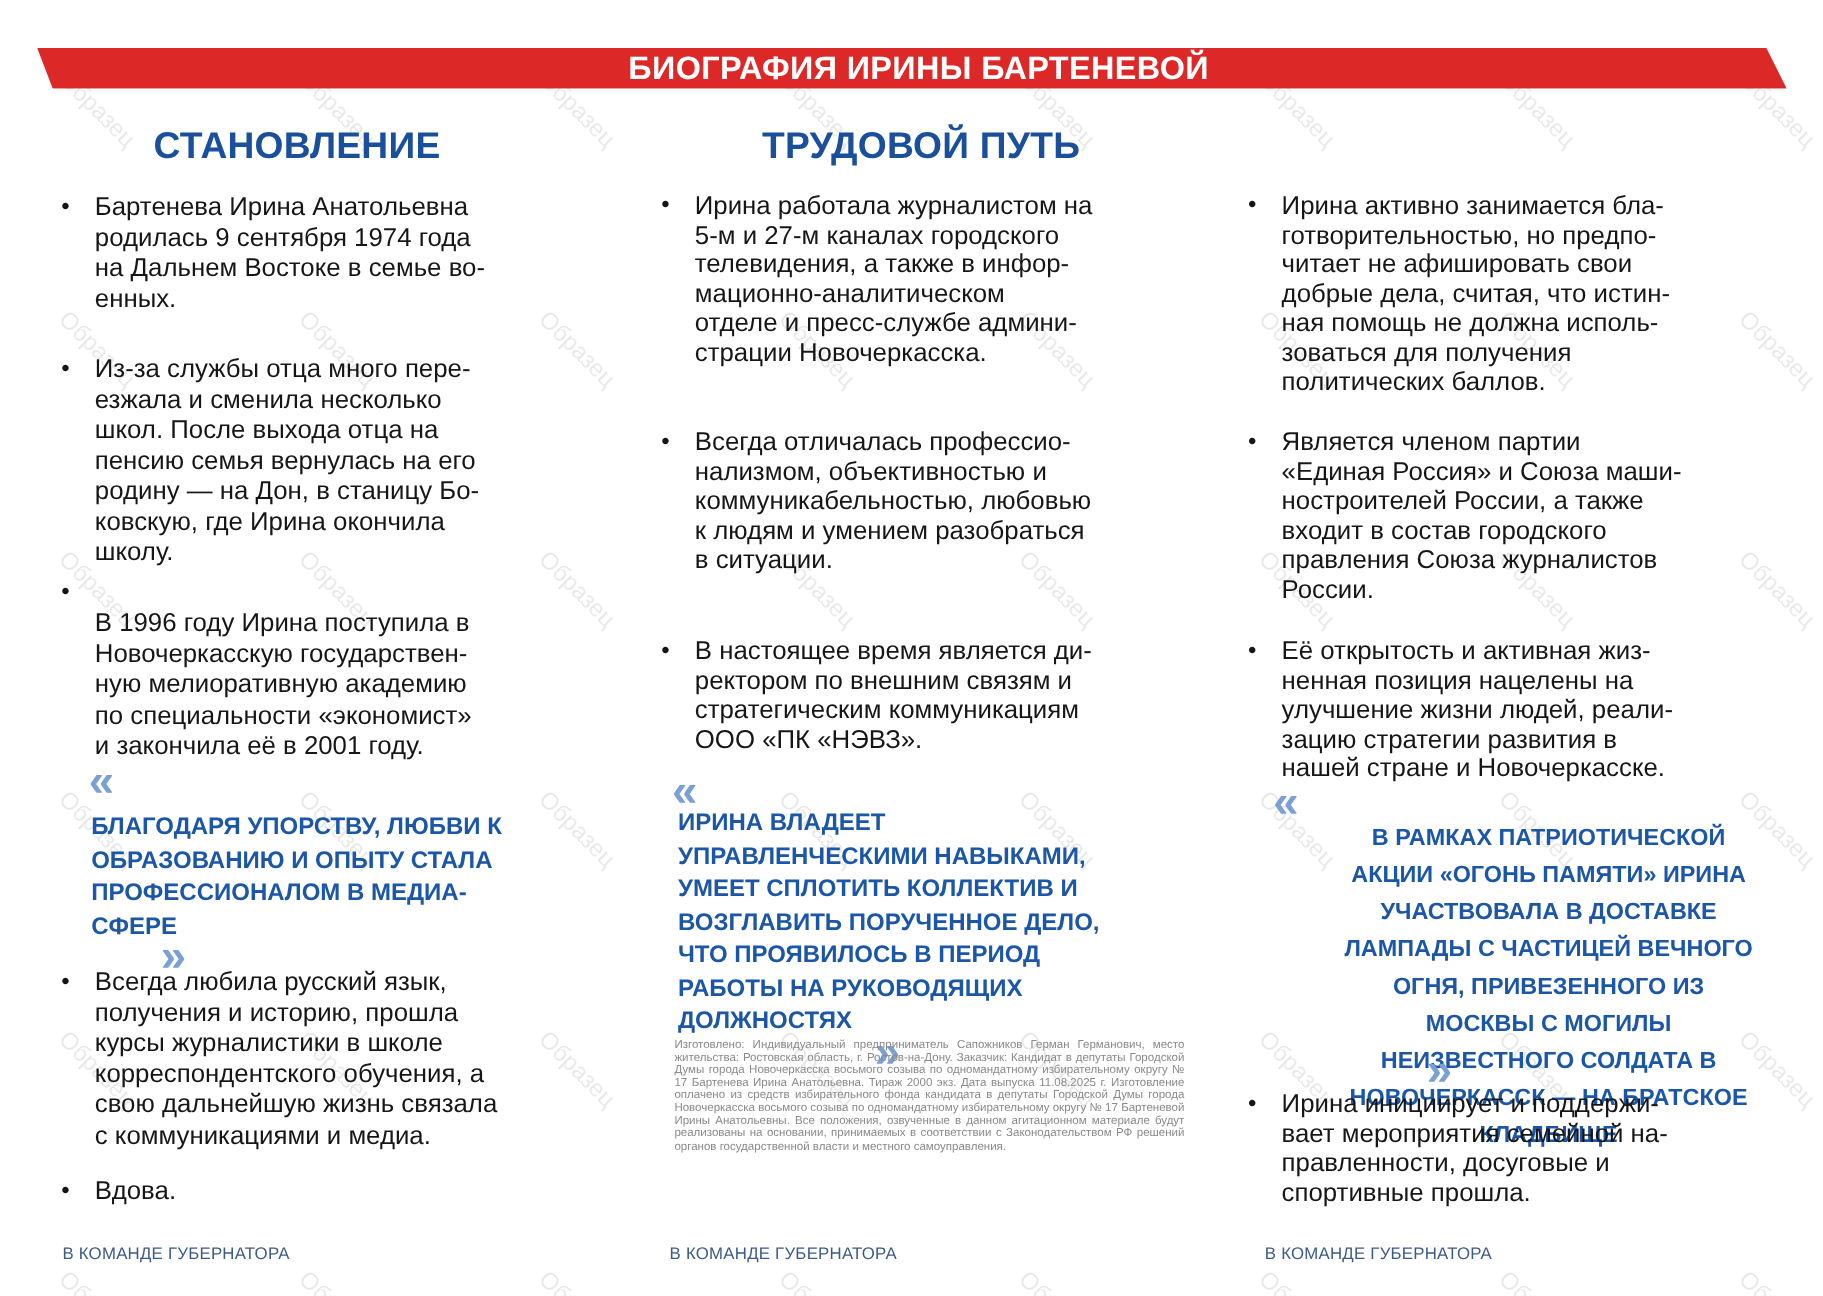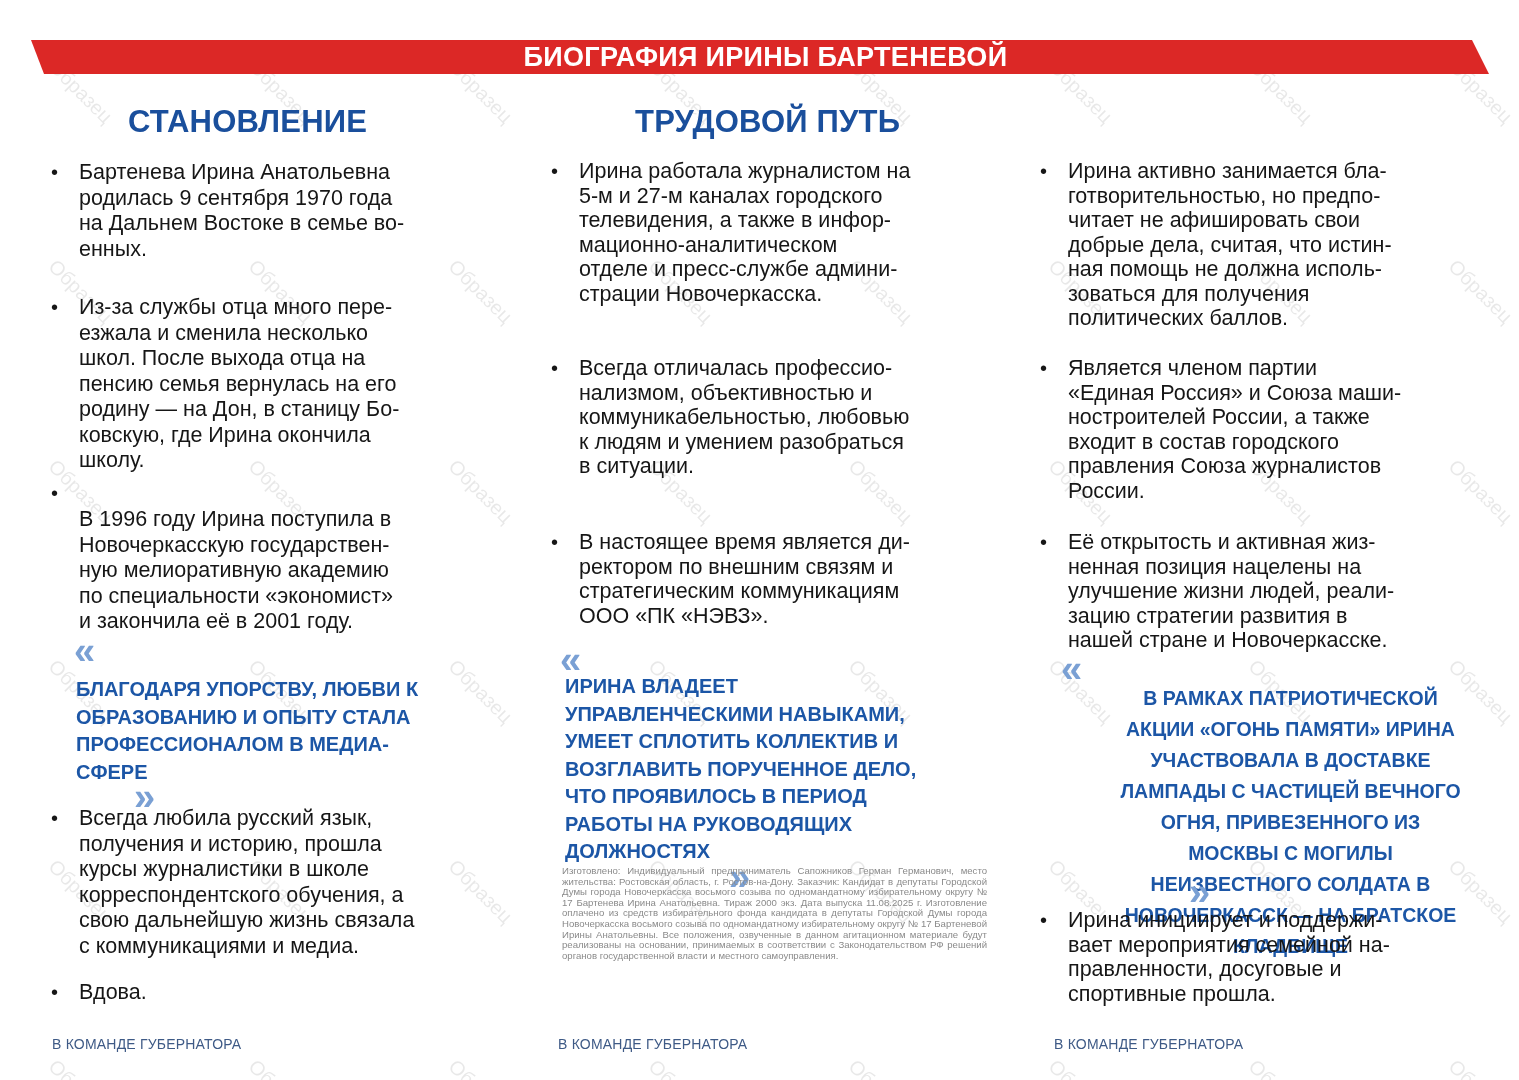--- a/index.html
+++ b/index.html
@@ -113,21 +113,21 @@
 
 <div class="banner"></div>
 <div class="banner-title">БИОГРАФИЯ ИРИНЫ БАРТЕНЕВОЙ</div>
 
 <section class="col col-1">
   <div class="heading" style="left:128px;">СТАНОВЛЕНИЕ</div>
 
   <div class="item" style="left:79px; top:160px; width:420px;">
     <span class="bullet">•</span>
     <span class="text">Бартенева Ирина Анатольевна
-родилась 9 сентября 1970 года
+родилась 9 сентября 1974 года
 на Дальнем Востоке в семье во-
 енных.</span>
   </div>
   <div class="item" style="left:79px; top:295px; width:420px;">
     <span class="bullet">•</span>
     <span class="text">Из-за службы отца много пере-
 езжала и сменила несколько
 школ. После выхода отца на
 пенсию семья вернулась на его
 родину — на Дон, в станицу Бо-

